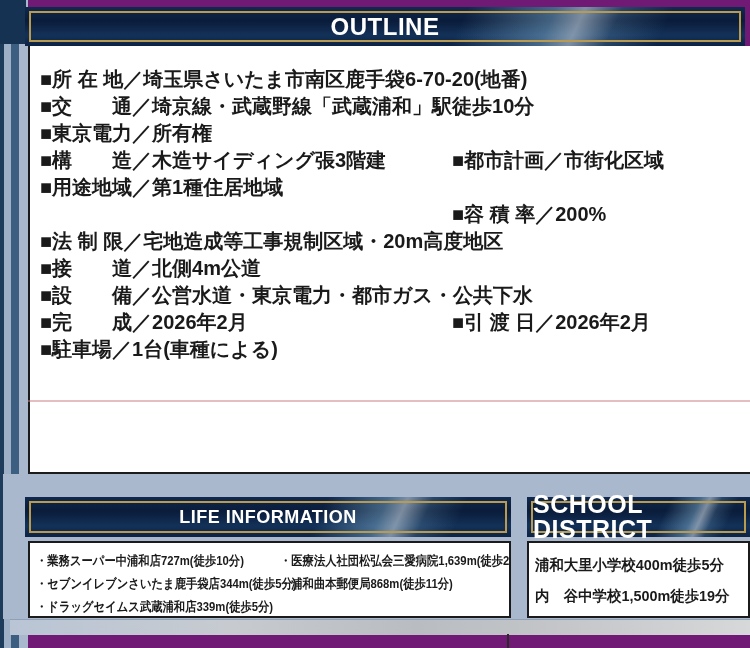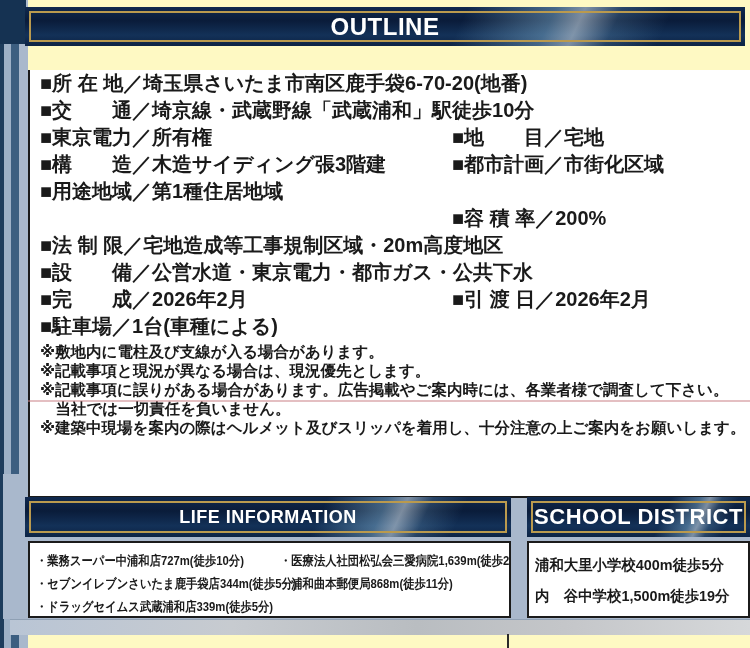--- a/index.html
+++ b/index.html
@@ -1,19 +1,19 @@
 <!DOCTYPE html>
 <html><head>
 <meta charset="utf-8">
 <style>
   html,body { margin:0; padding:0; }
   body { font-family:"Liberation Sans","DejaVu Sans",sans-serif; }
   .stage {
     position:relative; width:750px; height:648px;
-    background:#fef9c3; overflow:hidden;
+    background:#701a75; overflow:hidden;
     color:#1a1a1a;
   }
   
   .edge-a { position:absolute; left:0; top:0; width:4px; height:648px; background:#1d3c5c; }
   .edge-b { position:absolute; left:4px; top:0; width:7px; height:648px; background:#9db0c6; }
   .edge-c { position:absolute; left:11px; top:0; width:8px; height:648px; background:#3c5e80; }
   .edge-d { position:absolute; left:19px; top:0; width:9px; height:648px; background:#a9b8cc; }
   .edge-corner { position:absolute; left:0; top:0; width:26px; height:44px; background:#153252; }
   
   .blue-band { position:absolute; left:3px; top:474px; width:747px; height:145px; background:#a9b8cc; }
@@ -32,27 +32,27 @@
     box-sizing:border-box; width:100%; height:100%;
     border:2px solid #ba9a4e;
     display:flex; align-items:center; justify-content:center;
   }
   .banner-title { color:#ffffff; font-weight:bold; letter-spacing:0.5px; line-height:1; }
   .outline-banner { left:25px; top:7px; width:720px; height:39px; }
   .outline-banner .banner-title { font-size:24px; }
   .life-banner { left:25px; top:497px; width:486px; height:40px; }
   .life-banner .banner-title { font-size:18px; }
   .school-banner { left:527px; top:497px; width:223px; height:40px; }
-  .school-banner .banner-title { font-size:22px; }
+  .school-banner .banner-title { font-size:25px; }
   
   .outline-box {
     position:absolute; left:28px; top:46px; width:722px; height:428px;
     box-sizing:border-box; background:#ffffff;
     border-left:2px solid #1b1b1b; border-bottom:2px solid #1b1b1b;
-    padding:0 0 0 10px; overflow:hidden;margin-top:24px;
+    padding:20px 0 0 10px; overflow:hidden;
   }
   .o-row { position:relative; height:27px; line-height:27px; font-size:20px; font-weight:600; white-space:nowrap; }
   .cell-l { display:inline-block; }
   .cell-r { position:absolute; left:412px; top:0; white-space:nowrap; }
   .o-notes { margin-top:2px; }
   .note-line { height:19px; line-height:19px; font-size:15.5px; font-weight:600; white-space:nowrap; }
   .artifact-line { position:absolute; left:28px; top:400px; width:722px; height:2px;
     background:rgba(201,127,134,0.50); }
   .life-box {
     position:absolute; left:28px; top:541px; width:483px; height:77px;
@@ -94,55 +94,51 @@
     <div class="o-row">
       <span class="cell-l">■所 在 地／埼玉県さいたま市南区鹿手袋6-70-20(地番)</span>
       <span class="cell-r"></span>
     </div>
     <div class="o-row">
       <span class="cell-l">■交　　通／埼京線・武蔵野線「武蔵浦和」駅徒歩10分</span>
       <span class="cell-r"></span>
     </div>
     <div class="o-row">
       <span class="cell-l">■東京電力／所有権</span>
-      <span class="cell-r">■地　　目／宅地</span>
     </div>
     <div class="o-row">
       <span class="cell-l">■構　　造／木造サイディング張3階建</span>
       <span class="cell-r">■都市計画／市街化区域</span>
     </div>
     <div class="o-row">
       <span class="cell-l">■用途地域／第1種住居地域</span>
       <span class="cell-r"></span>
     </div>
     <div class="o-row">
       <span class="cell-r">■容 積 率／200%</span>
     </div>
     <div class="o-row">
       <span class="cell-l">■法 制 限／宅地造成等工事規制区域・20m高度地区</span>
       <span class="cell-r"></span>
     </div>
     <div class="o-row">
+      <span class="cell-l">■接　　道／北側4m公道</span>
+      <span class="cell-r"></span>
+    </div>
+    <div class="o-row">
       <span class="cell-l">■設　　備／公営水道・東京電力・都市ガス・公共下水</span>
       <span class="cell-r"></span>
     </div>
     <div class="o-row">
       <span class="cell-l">■完　　成／2026年2月</span>
       <span class="cell-r">■引 渡 日／2026年2月</span>
     </div>
     <div class="o-row">
       <span class="cell-l">■駐車場／1台(車種による)</span>
       <span class="cell-r"></span>
-    </div>
-    <div class="o-notes">
-      <div class="note-line">※敷地内に電柱及び支線が入る場合があります。</div>
-      <div class="note-line">※記載事項と現況が異なる場合は、現況優先とします。</div>
-      <div class="note-line">※記載事項に誤りがある場合があります。広告掲載やご案内時には、各業者様で調査して下さい。</div>
-      <div class="note-line">　当社では一切責任を負いません。</div>
-      <div class="note-line">※建築中現場を案内の際はヘルメット及びスリッパを着用し、十分注意の上ご案内をお願いします。</div>
     </div>
   </div>
   <div class="artifact-line"></div>
 
   <div class="banner life-banner">
     <div class="banner-inner">
       <span class="banner-title">LIFE INFORMATION</span>
     </div>
   </div>
 

